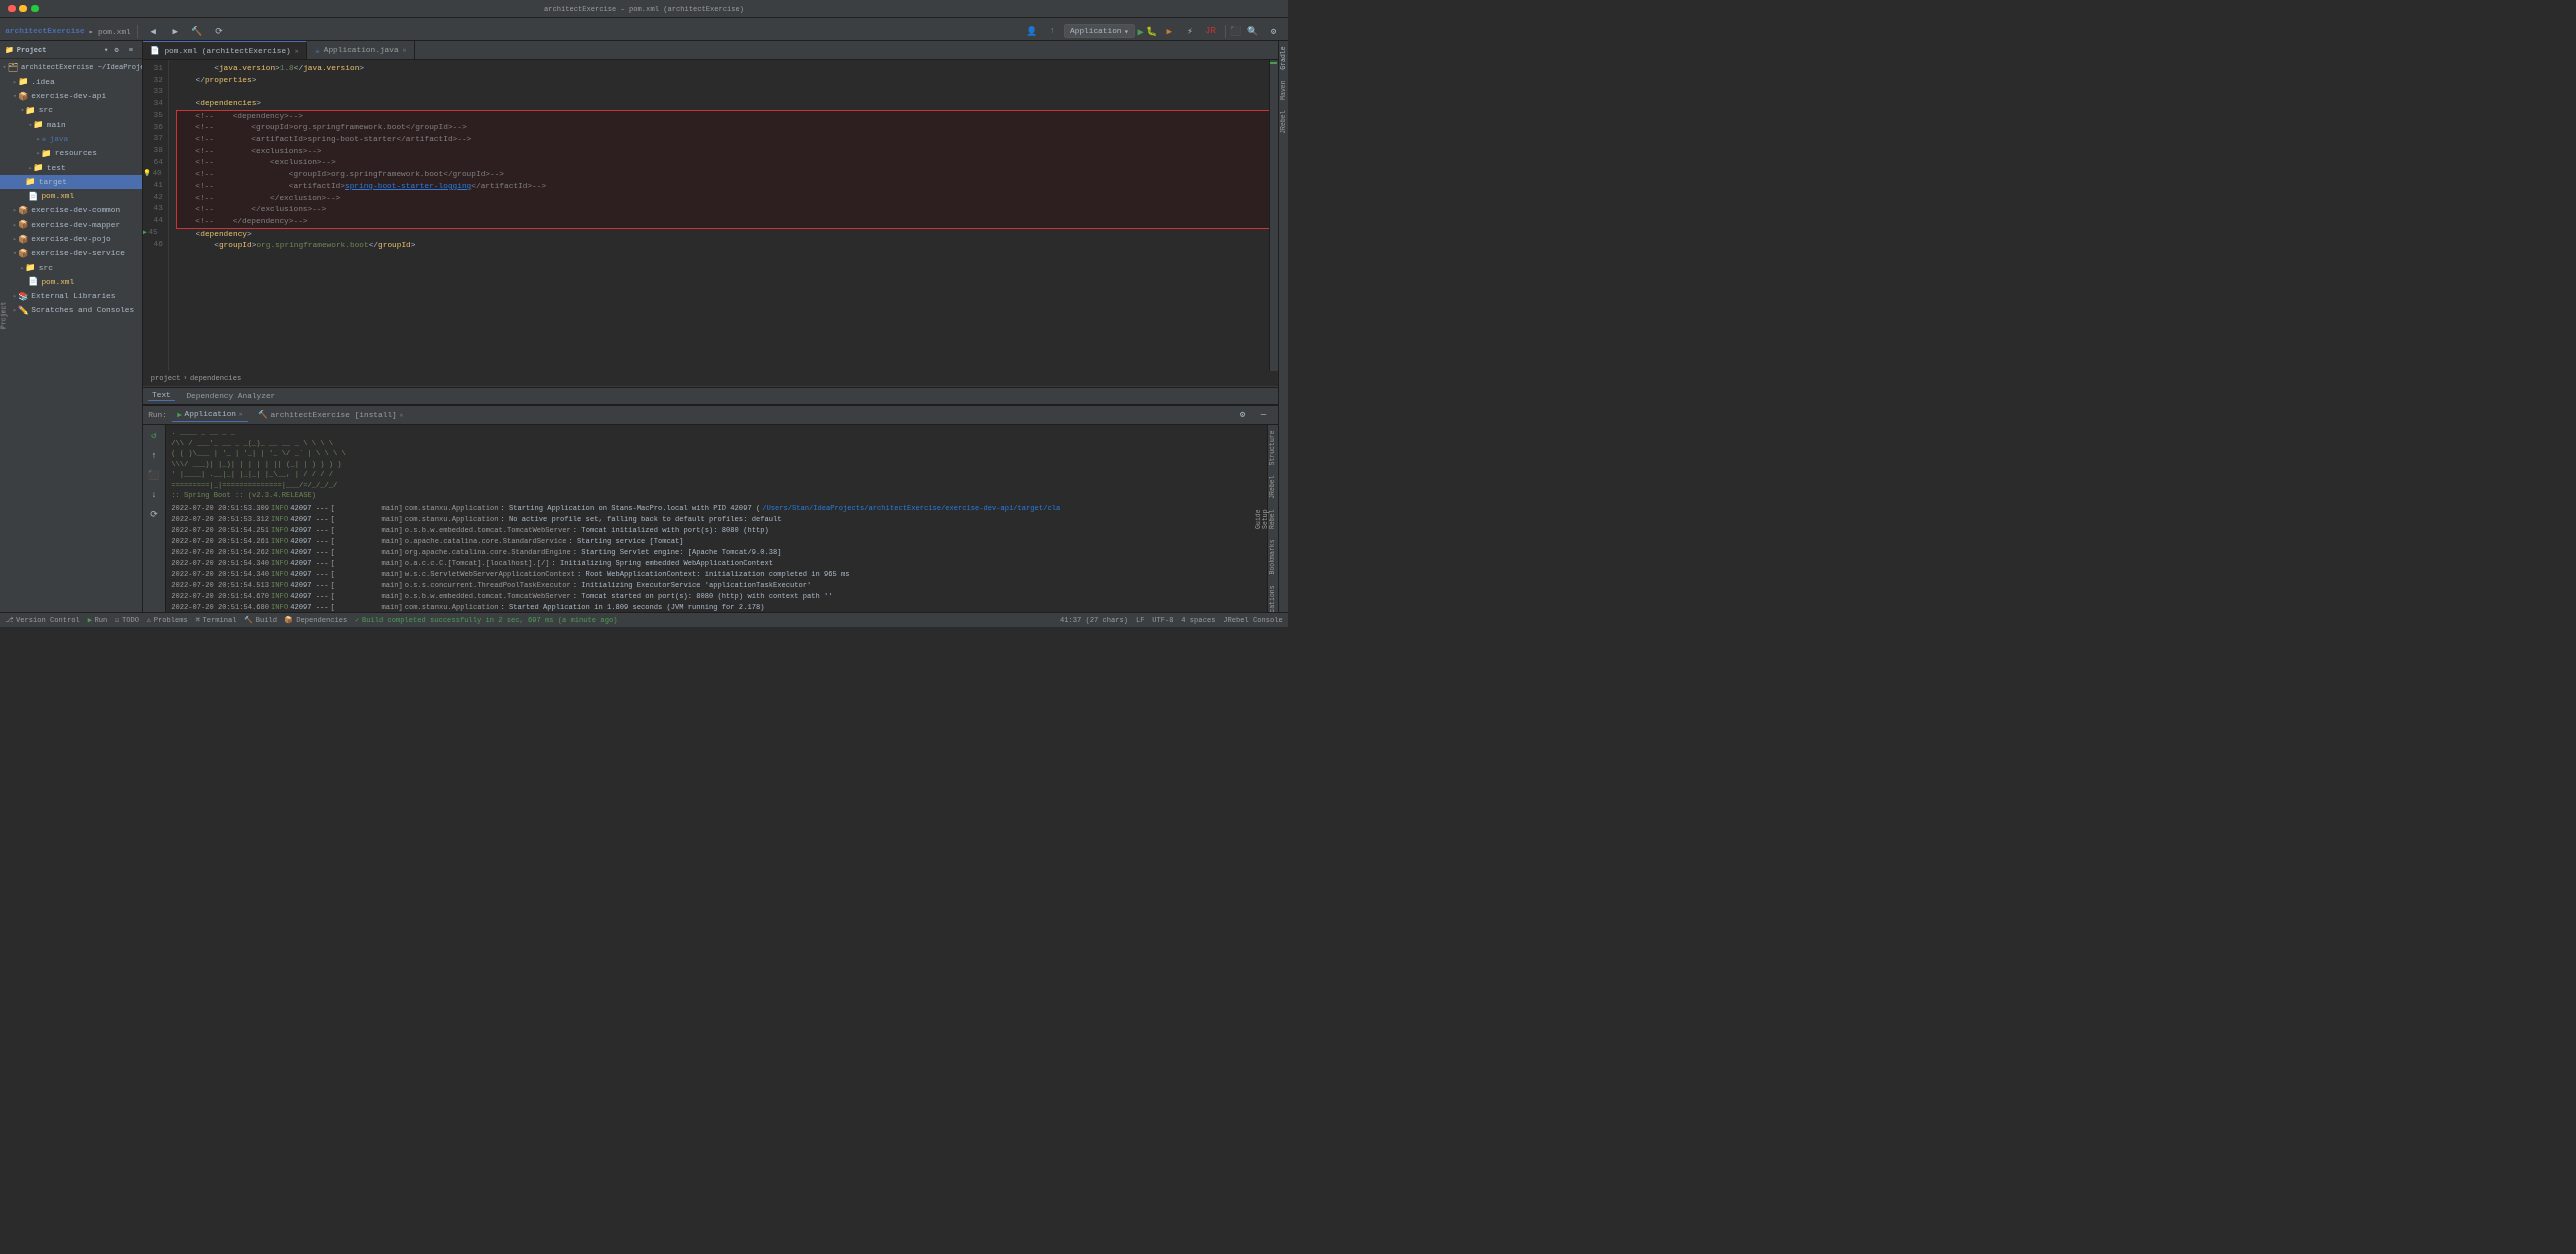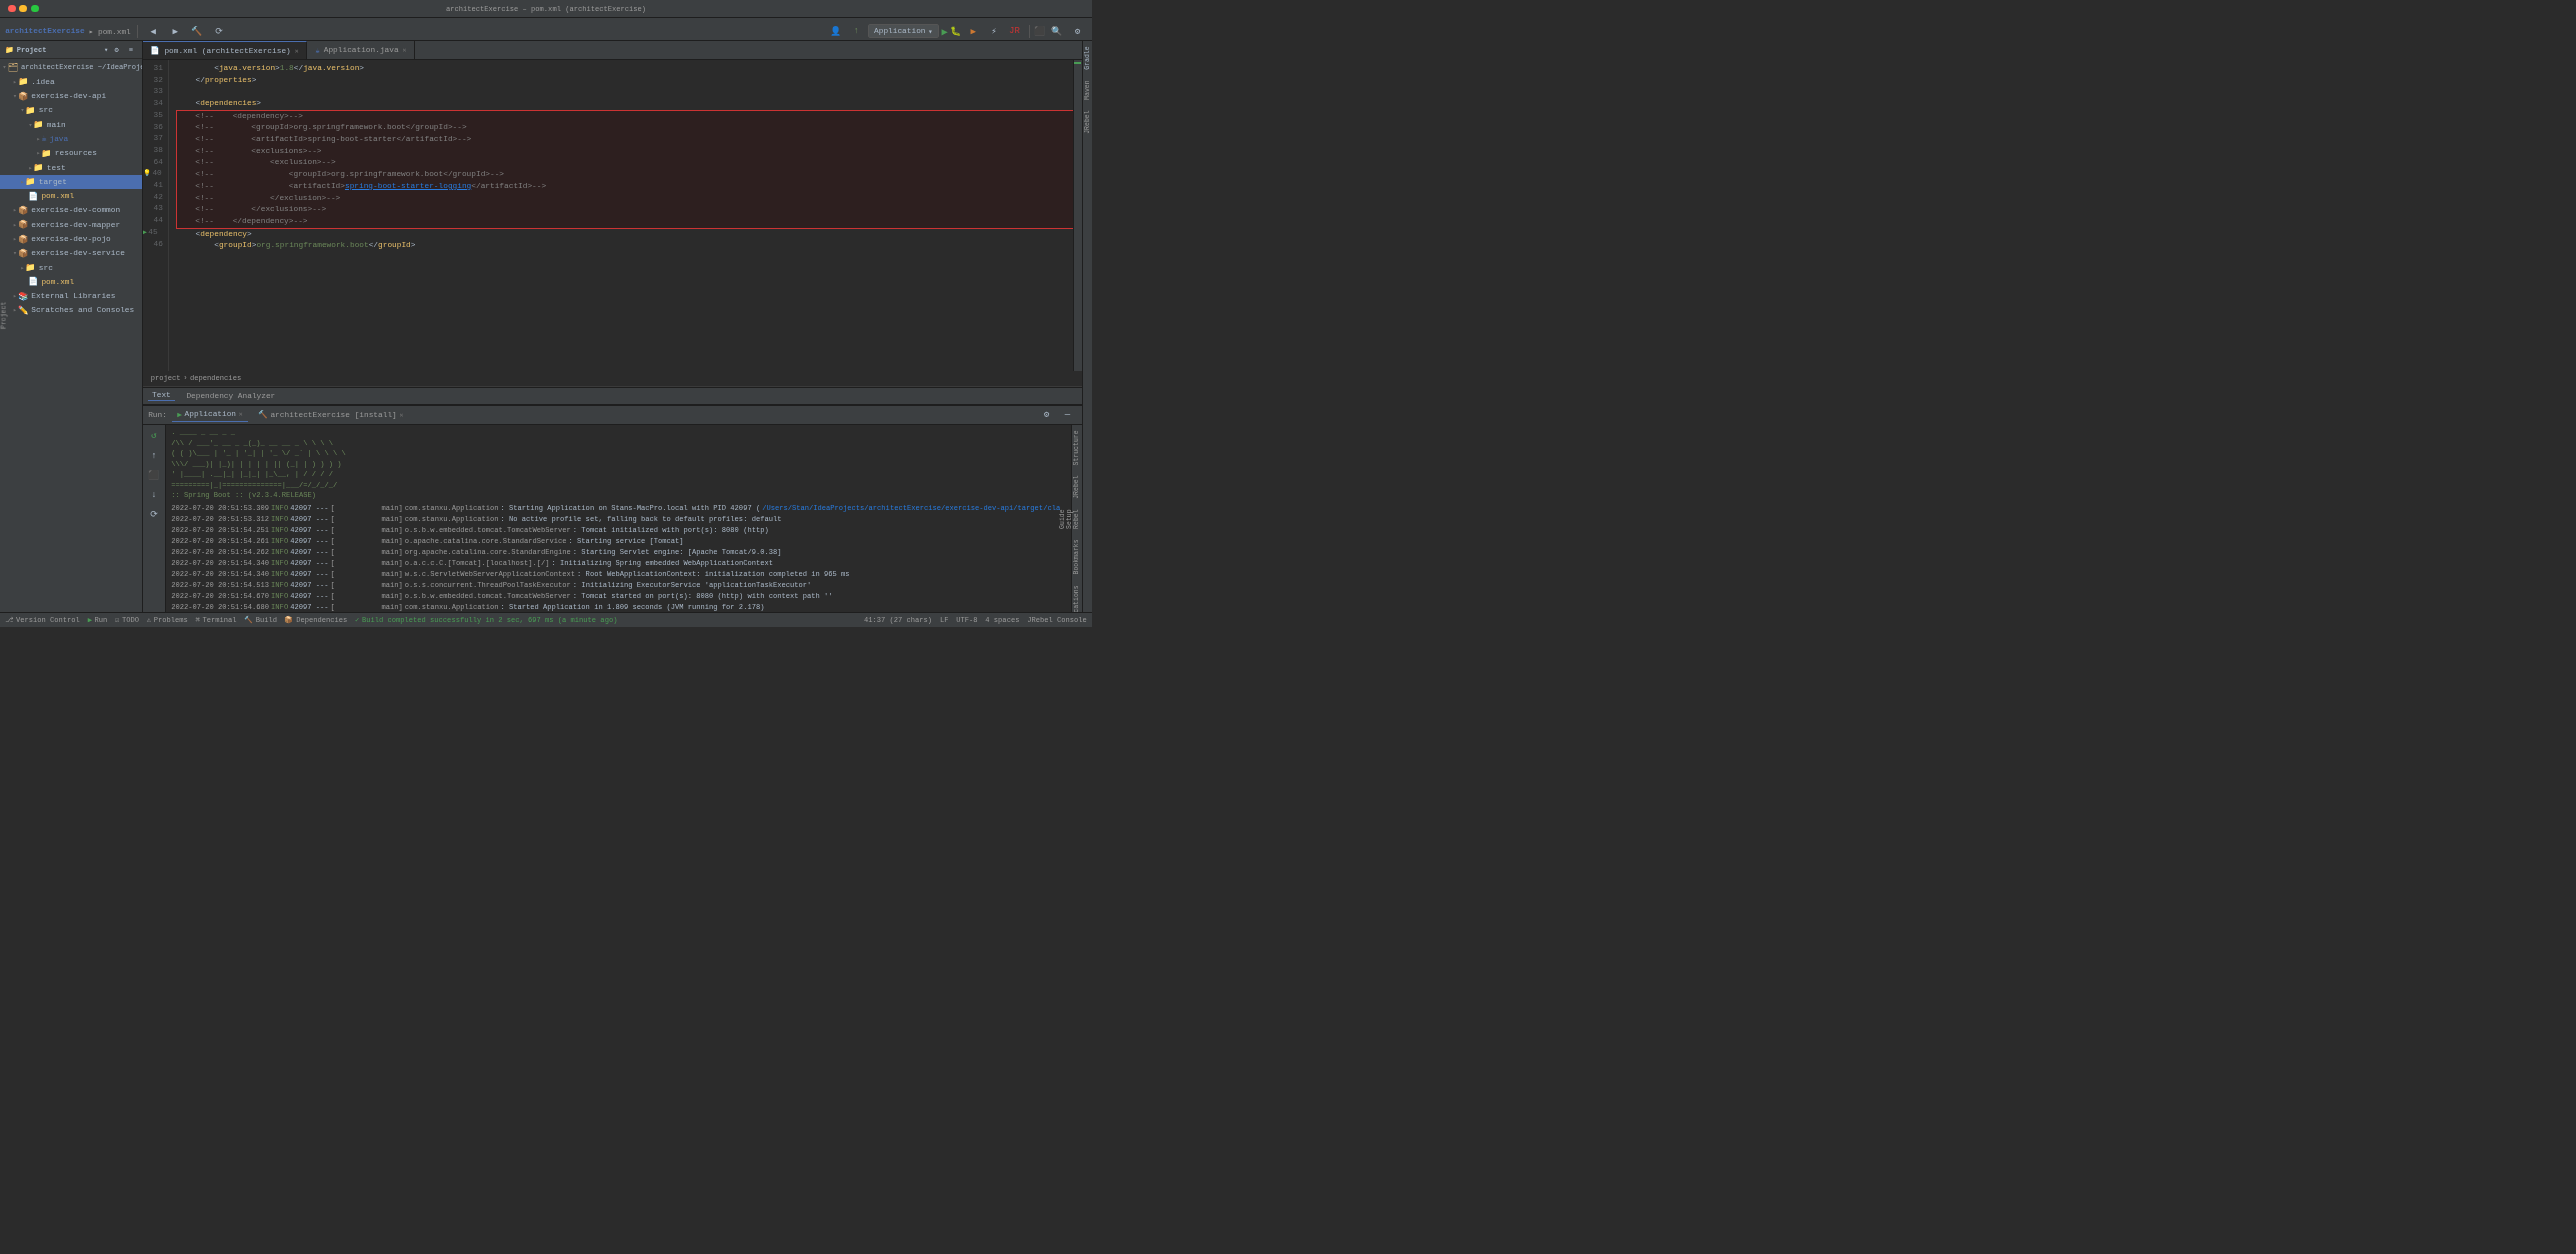--- a/index.html
+++ b/index.html
@@ -357,21 +357,21 @@
       cursor: pointer;
       border-radius: 1.9px;
       color: #a9b7c6;
       font-size: 9px;
     }
     
     .outer {
       display: flex;
       flex-direction: column;
       height: 627px;
-      width: 1092px;
+      width: 1288px;
       overflow: hidden;
     }
     
     .layout-wrapper {
       display: flex;
       height: calc(100% - 18px - 23px - 15.5px);
     }
     
     .editor-split {
       display: flex;

